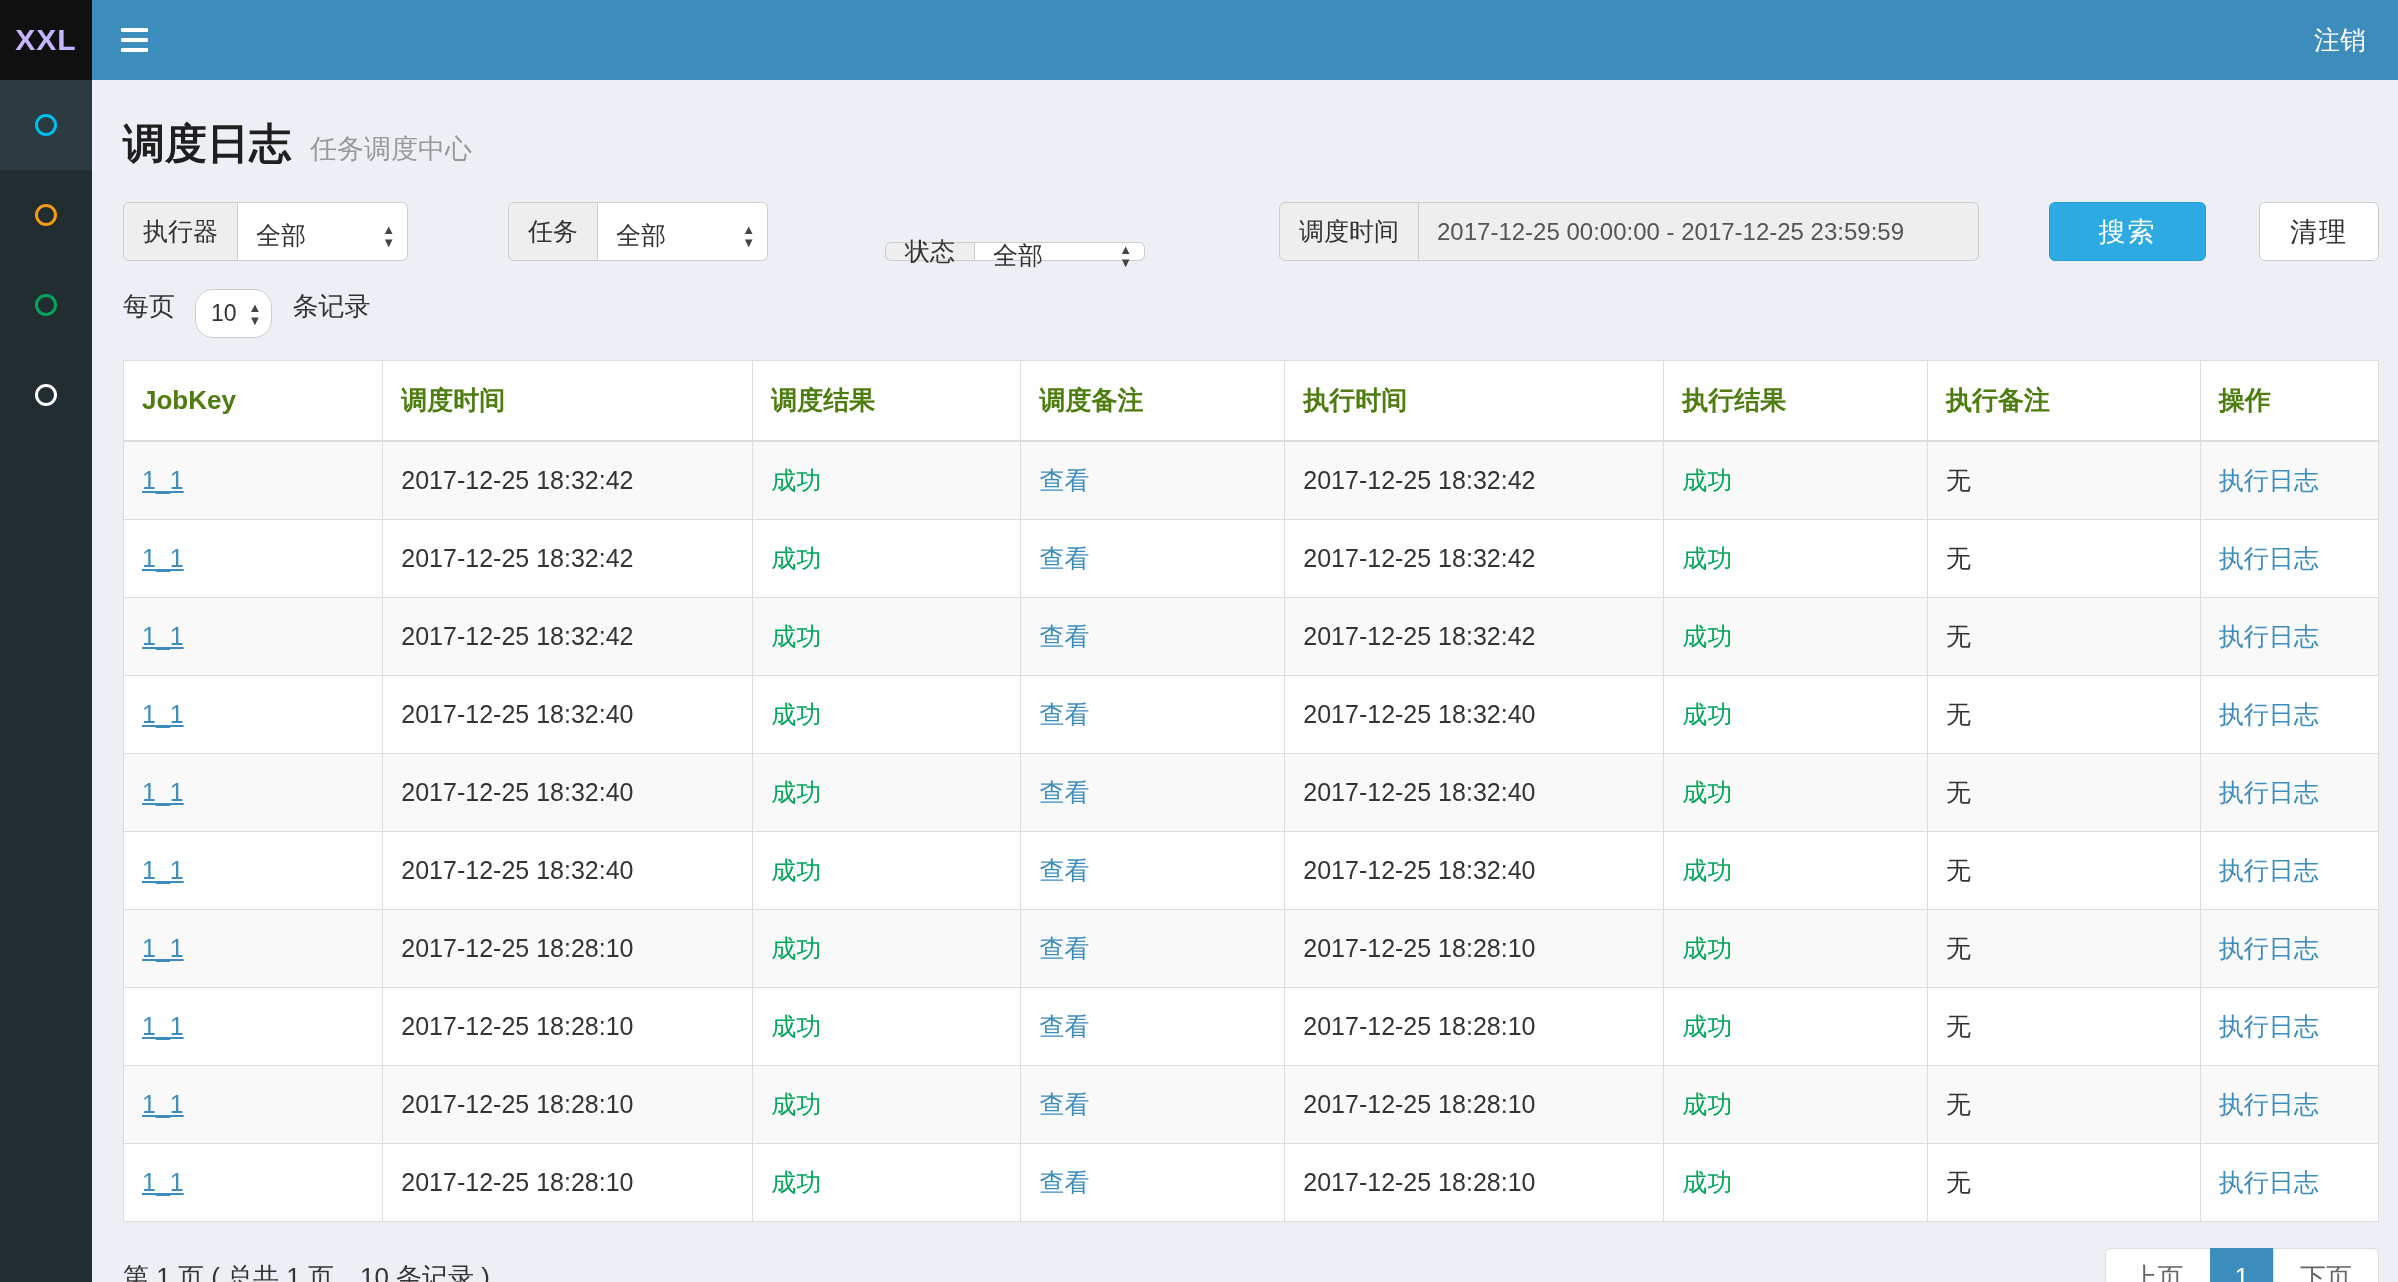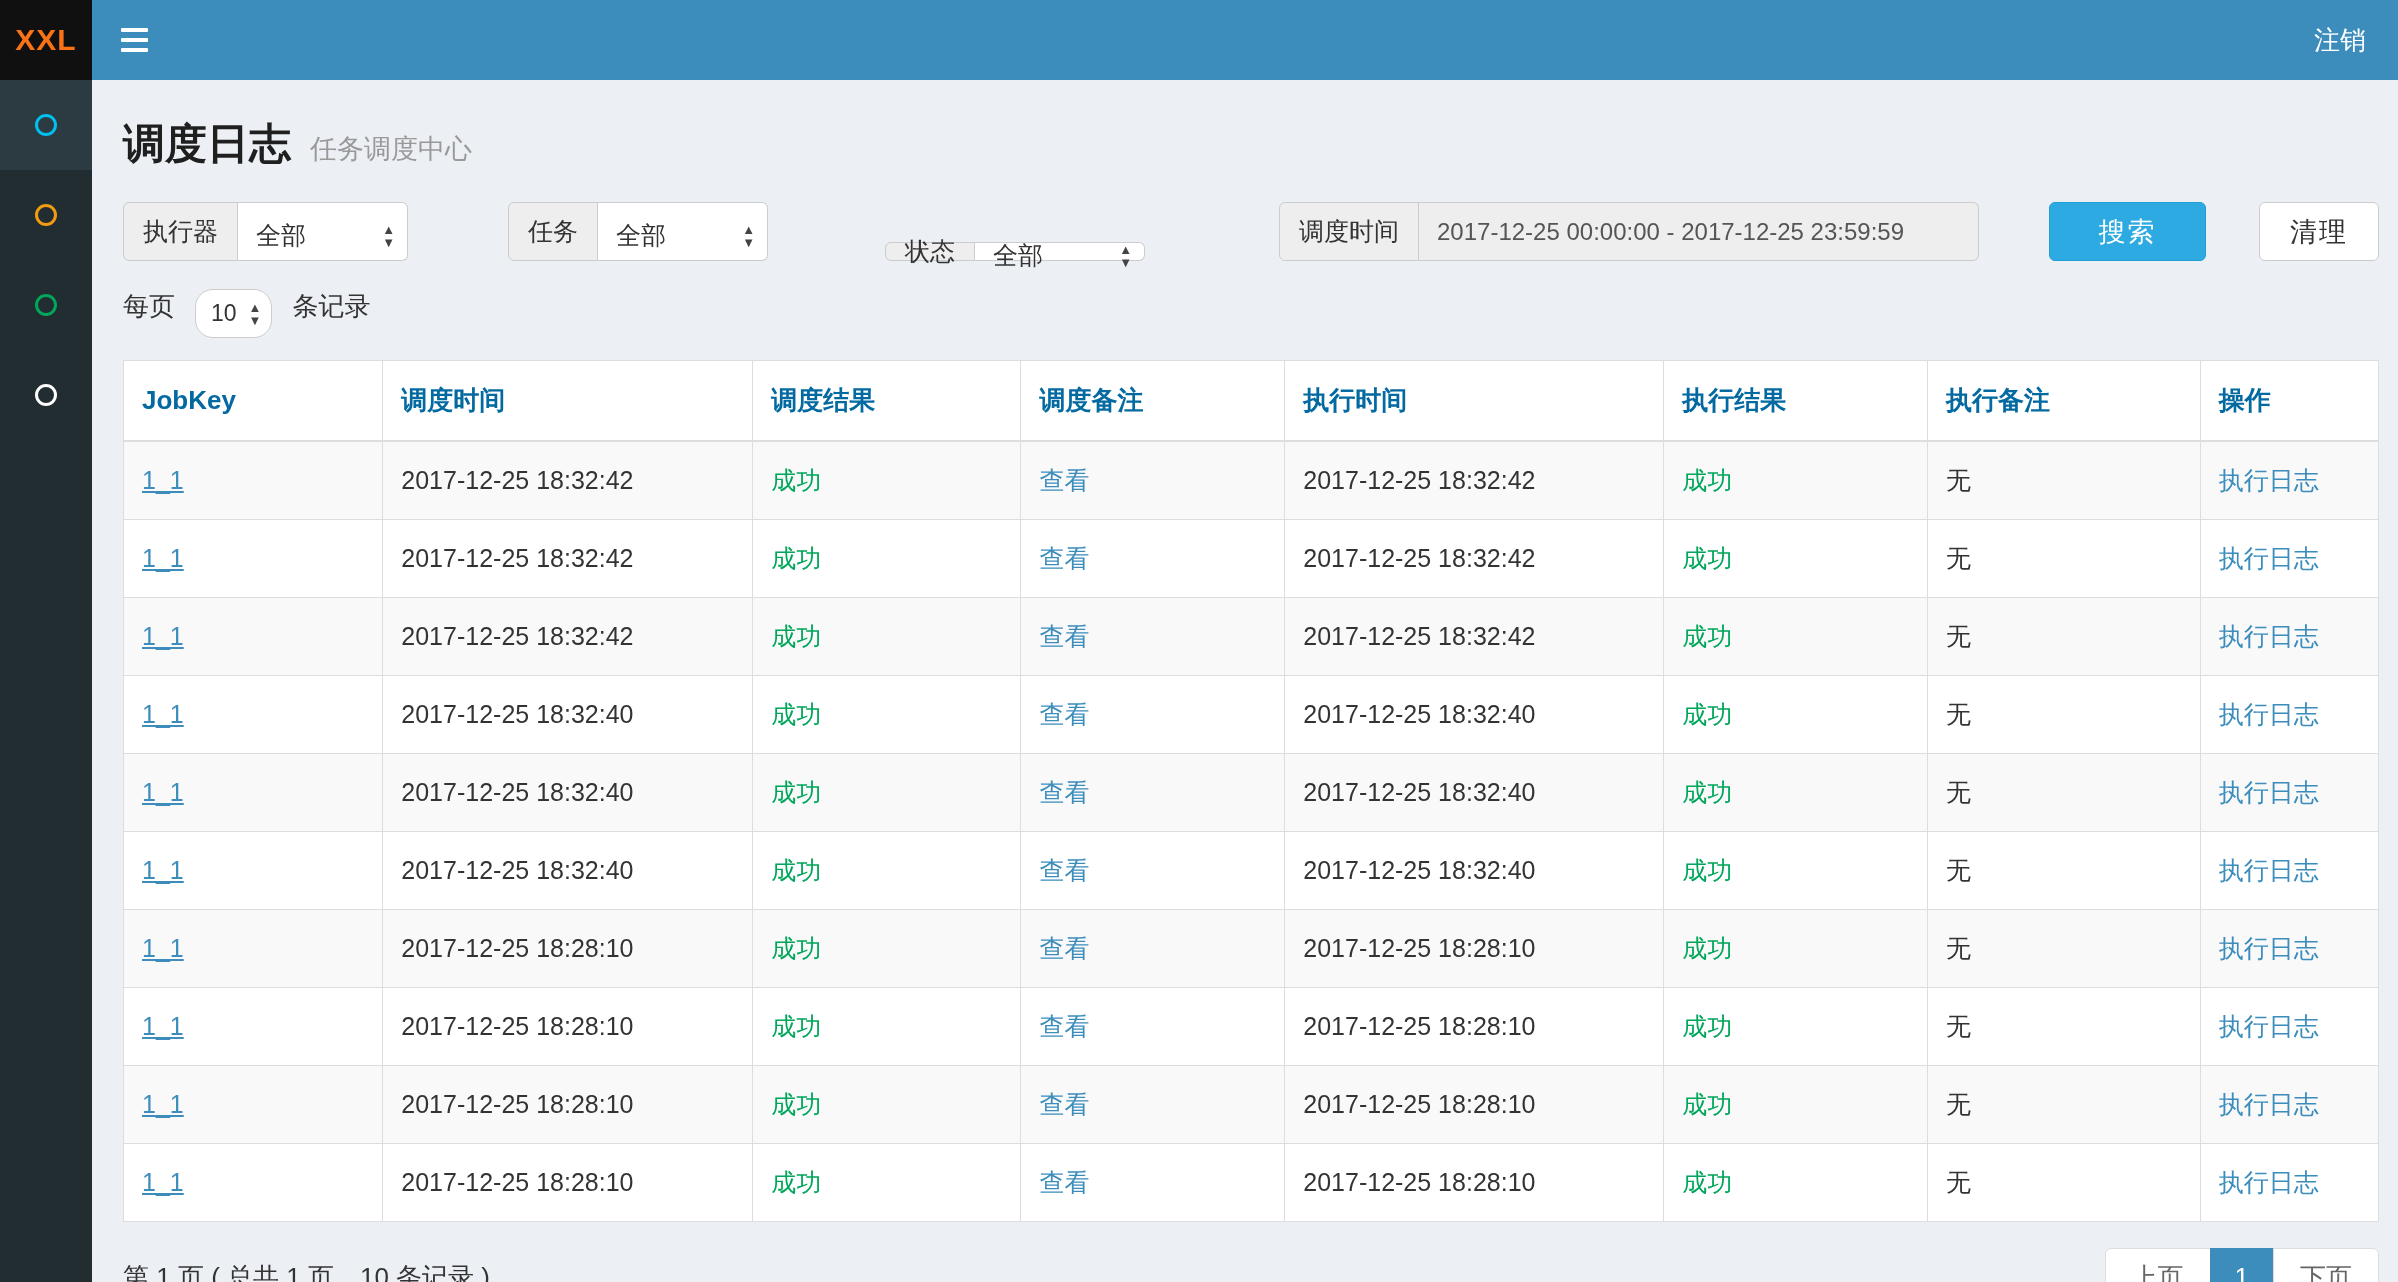--- a/index.html
+++ b/index.html
@@ -4,21 +4,21 @@
 <style>
   * { margin:0; padding:0; box-sizing:border-box; }
   html, body { width:2398px; height:1282px; overflow:hidden; }
   body {
     font-family:"Liberation Sans","DejaVu Sans",sans-serif;
     background:#ecf0f5; color:#333; font-size:25px;
   }
 
   
   .navbar { height:80px; display:flex; background:#3c8dbc; align-items:stretch; }
-  .logo { width:92px; background:#101010; color:#f97316; display:flex; align-items:center;
+  .logo { width:92px; background:#101010; color:#c4b5fd; display:flex; align-items:center;
           justify-content:center; font-weight:bold; font-size:30px; letter-spacing:1px; }
   .hamburger-btn { width:84px; display:flex; align-items:center; justify-content:center; cursor:pointer; }
   .hamburger { display:flex; flex-direction:column; gap:6px; }
   .hamburger i { width:27px; height:4px; background:#fff; border-radius:1px; display:block; }
   .nav-right { margin-left:auto; display:flex; align-items:center; padding-right:32px; }
   .logout { color:#fff; font-size:26px; cursor:pointer; }
 
   
   .layout { display:flex; height:1202px; }
   .sidebar { width:92px; background:#222d32; flex-shrink:0; }
@@ -61,21 +61,21 @@
   .length-row { display:flex; align-items:flex-start; margin:28px 0 22px; gap:20px; font-size:26px; }
   .length-select { border:1px solid #ccc; border-radius:18px; background:#fff; height:49px;
                    display:flex; align-items:center; padding:0 10px 0 15px; cursor:pointer; }
   .length-select .sel-text { font-size:23px; }
   .length-select .arrows { padding-left:12px; }
 
   
   table { width:100%; border-collapse:collapse; background:#fff; table-layout:fixed; }
   th, td { border:1px solid #ddd; padding:22px 18px; text-align:left; font-size:25px;
            overflow:hidden; white-space:nowrap; }
-  th { font-size:26px; font-weight:bold; color:#0369a1; border-bottom-width:2px; background:#fff; }
+  th { font-size:26px; font-weight:bold; color:#4d7c0f; border-bottom-width:2px; background:#fff; }
   tbody tr:nth-child(odd) { background:#f9f9f9; }
   tbody tr:nth-child(even) { background:#fff; }
   .link { color:#3c8dbc; text-decoration:none; cursor:pointer; }
   .u { text-decoration:underline; }
   .ok { color:#00a65a; }
   .c1{width:11.5%}.c2{width:16.4%}.c3{width:11.9%}.c4{width:11.7%}
   .c5{width:16.8%}.c6{width:11.7%}.c7{width:12.1%}.c8{width:7.9%}
 
   
   .table-footer { display:flex; align-items:center; margin:26px 0 28px; }

